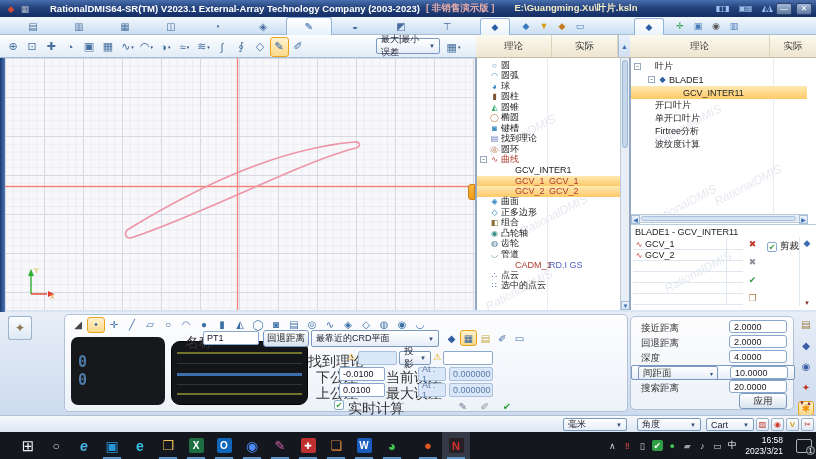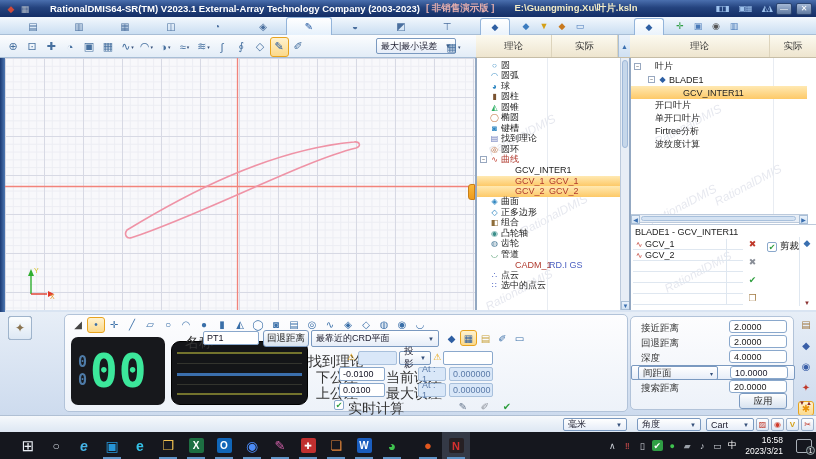--- a/index.html
+++ b/index.html
@@ -242,21 +242,21 @@
       </span>
       <span class="tico on">
         <span>✎</span>
         <span class="car"></span>
       </span>
       <span class="tico">
         <span>✐</span>
         <span class="car"></span>
       </span>
     </div>
-  <div class="combo" style="position:absolute;left:376px;top:3px;width:80px">
+  <div class="combo" style="position:absolute;left:376px;top:3px;width:64px">
       <span>最大|最小误差</span>
       <span class="arr">▼</span>
     </div>
   <span class="tico" style="position:absolute;left:444px;top:2px">
       <span>▦</span>
       <span class="car">▾</span>
     </span>
 </div>
 <div id="headM" class="colhead">
   <span class="c" style="width:76px">理论</span>
@@ -594,21 +594,20 @@
         <span class="fico">◇</span>
         <span class="fico">◍</span>
         <span class="fico">◉</span>
         <span class="fico">◡</span>
       </div>
     <div id="dro">
       <div class="smalls">
           <span>0</span>
           <span>0</span>
         </div>
-      <span class="big">00</span>
     </div>
     <div id="probepanel">
       <div class="pline" style="top:10px;background:#73732d"></div>
       <div class="pline" style="top:21px;background:#33342e;height:1px"></div>
       <div class="pline" style="top:31px;background:#3b6fae;height:3px"></div>
       <div class="pline" style="top:42px;background:#33342e;height:1px"></div>
       <div class="pline" style="top:51px;background:#73732d"></div>
     </div>
     <span class="frmlab" style="left:120px;top:19px">名称</span>
     <span class="inp" style="left:138px;top:16px;width:56px">PT1</span>

